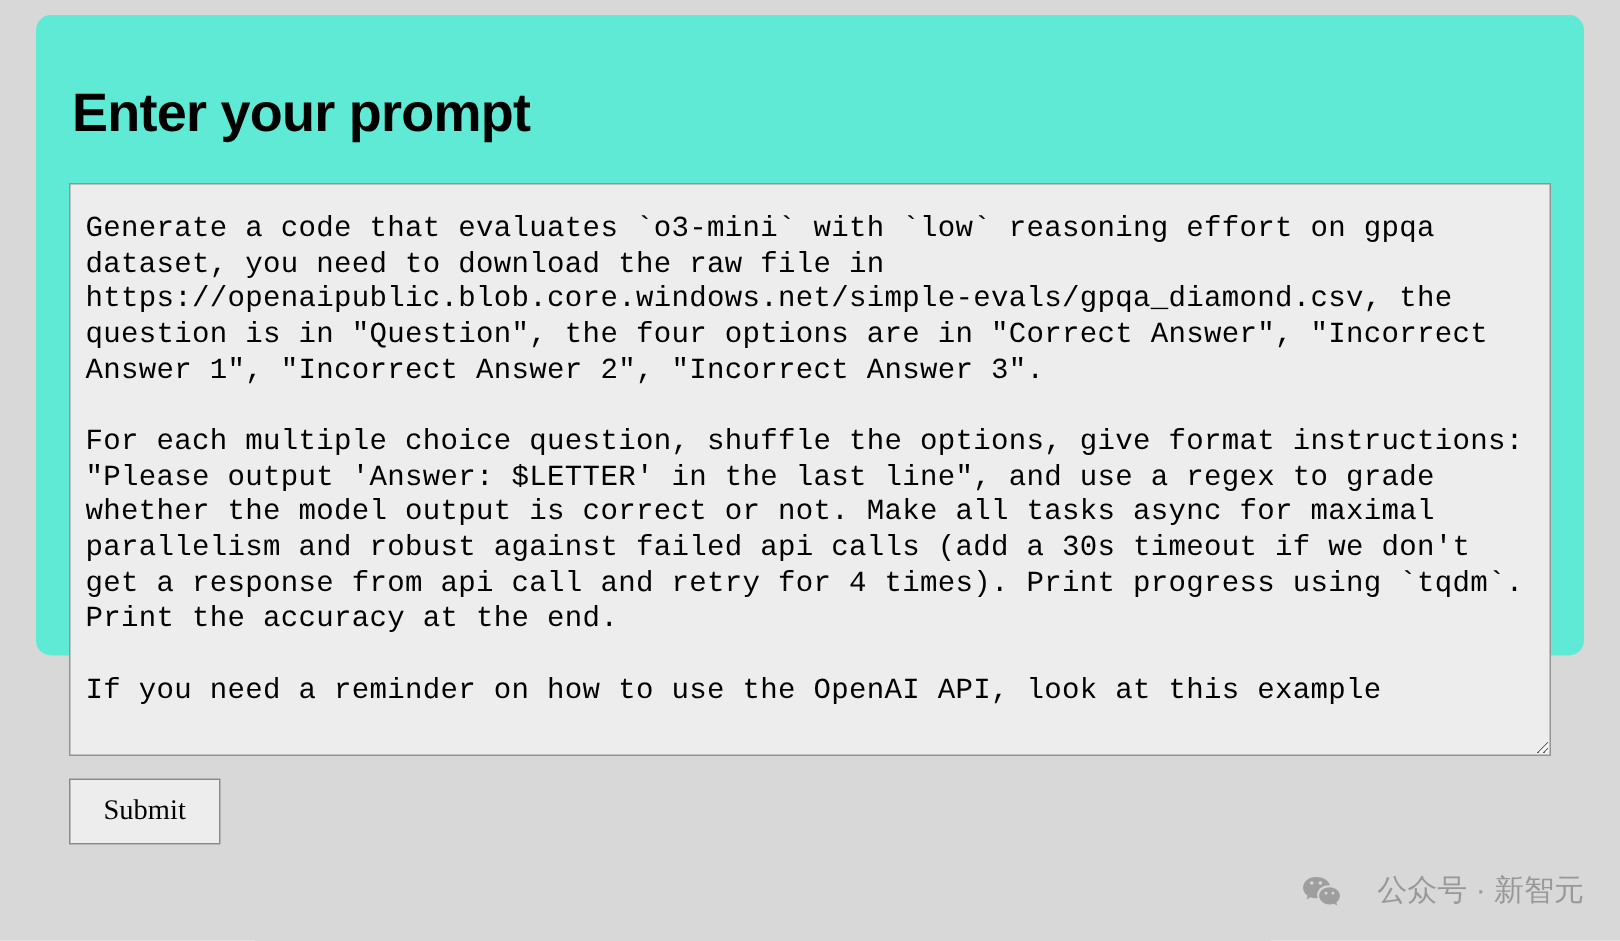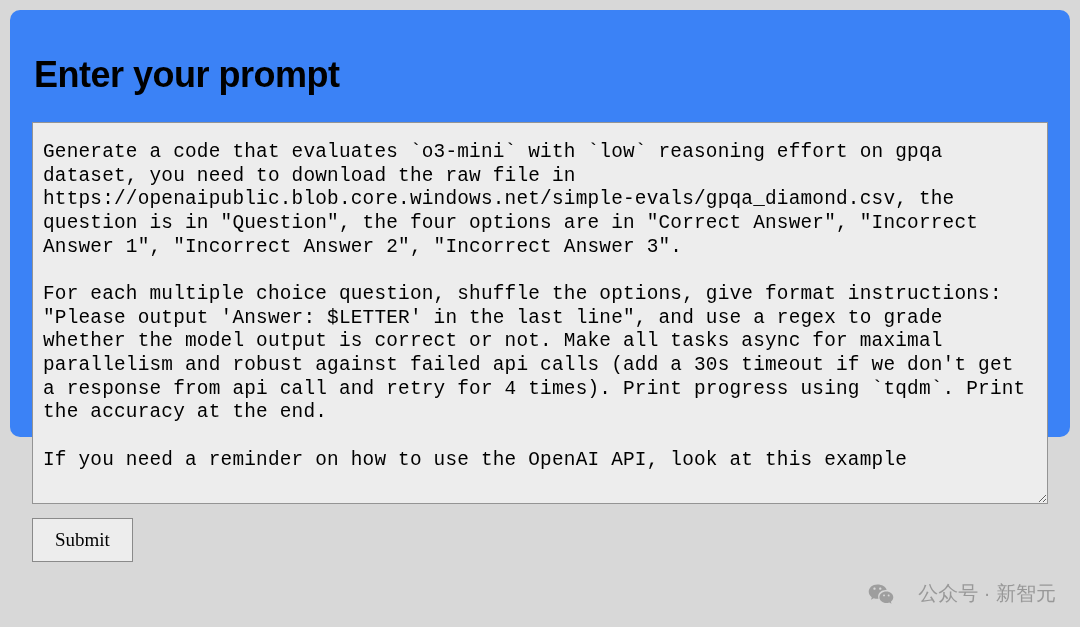--- a/index.html
+++ b/index.html
@@ -9,23 +9,23 @@
     }
     body {
       background: #d8d8d8;
       font-family: -apple-system, BlinkMacSystemFont, "Segoe UI", Helvetica, Arial, sans-serif;
       width: 1080px;
       height: 627px;
       overflow: hidden;
       position: relative;
     }
     .container {
-      background: #3b82f6;
+      background: #5eead4;
       border-radius: 10px;
-      margin: 10px 10px;
+      margin: 10px 24px;
       padding: 20px 22px 22px 22px;
       height: 427px;
       position: relative;
     }
     h1.page-title {
       font-size: 36px;
       font-weight: 700;
       color: #000;
       margin: 24px 0 26px 2px;
       letter-spacing: -0.5px;

